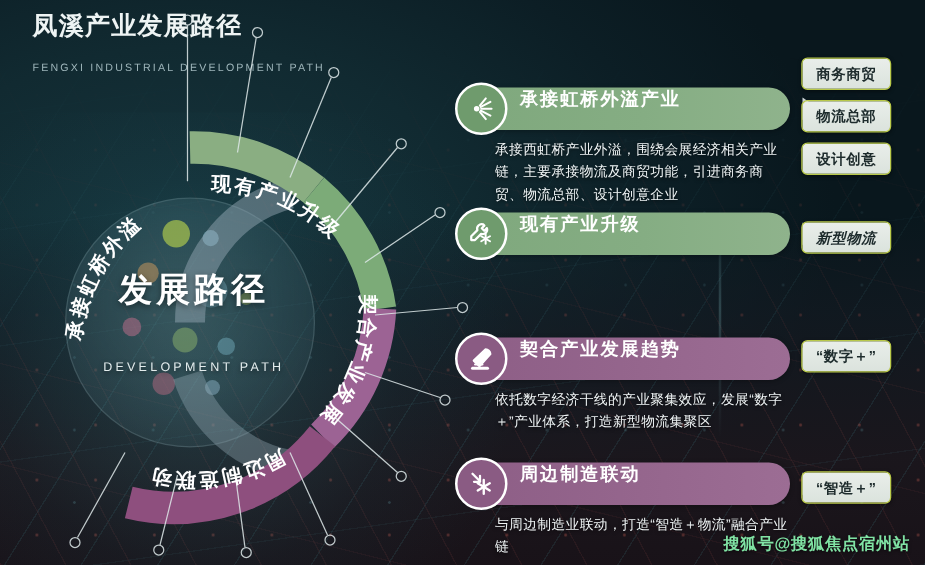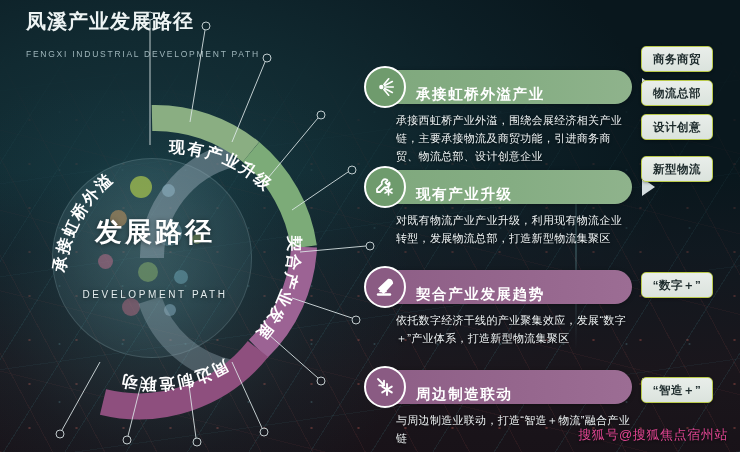--- a/index.html
+++ b/index.html
@@ -111,21 +111,21 @@
     font-family: "Liberation Sans", "DejaVu Sans", sans-serif;
     font-size: 16px; font-weight: 700; fill: #ffffff;
     letter-spacing: 2px;
   }
 
   
   .card { position: absolute; left: 370px; width: 262px; }
   .card-head {
     position: relative; height: 34px;
     border-radius: 17px;
-    display: flex; align-items: flex-end;
+    display: flex; align-items: flex-start;
     padding-left: 46px;
     box-shadow: 0 1px 4px rgba(0,0,0,.3);
   }
   .card-head.green { background: linear-gradient(to right, #7fa87d 0%, #85ad83 55%, #8fb38c 100%); }
   .card-head.purple{ background: linear-gradient(to right, #8d5e86 0%, #95668d 55%, #9c6d94 100%); }
   .card-title {
     font-size: 14.5px; font-weight: 700; color: #ffffff; letter-spacing: 1.6px;
   }
   .card-icon {
     position: absolute; left: -6px; top: -4px;
@@ -159,21 +159,21 @@
     background: linear-gradient(to bottom, #e9eeea 0%, #dbe3dd 100%);
     display: flex; align-items: center; justify-content: center;
     font-size: 11.5px; font-weight: 700; color: #1d2b2c;
     letter-spacing: .5px;
     box-shadow: 0 1px 3px rgba(0,0,0,.35);
   }
 
   
   .watermark {
     position: absolute; right: 12px; bottom: 8px;
-    font-size: 13px; font-weight: 400; color: #ec4899;
+    font-size: 13px; font-weight: 700; color: #86efac;
     letter-spacing: .6px; opacity: .95;
     text-shadow: 0 1px 3px rgba(0,0,0,.7);
   }
 </style>
 </head>
 <body>
 
 <div id="stage">
 
   <div class="bg-base"></div>
@@ -290,21 +290,20 @@
           <g stroke-width="1.6">
             <line x1="15.5" y1="12" x2="15.5" y2="20"></line>
             <line x1="12" y1="14" x2="19" y2="18"></line>
             <line x1="19" y1="14" x2="12" y2="18"></line>
           </g>
         </svg>
       </div>
       <span class="card-title">现有产业升级</span>
     </div>
     <div class="card-arrow"></div>
-    <div class="card-desc">对既有物流产业产业升级，利用现有物流企业转型，发展物流总部，打造新型物流集聚区</div>
   </div>
 
   <div class="card" style="top:270px;">
     <div class="card-head purple">
       <div class="card-icon purple">
         <svg width="24" height="24" viewBox="0 0 24 24" fill="none" stroke="#ffffff" stroke-width="1.7" stroke-linecap="round" stroke-linejoin="round">
           <path d="M6 13.5 L15.5 4.5 a4 4 0 0 1 3.8 3.8 L10.5 18 z" fill="#ffffff" stroke="none"></path>
           <path d="M6 13.5 L15.5 4.5 a4 4 0 0 1 3.8 3.8 L10.5 18 z"></path>
           <line x1="5" y1="19.5" x2="17" y2="19.5" stroke-width="2.4"></line>
           <line x1="7" y1="16.5" x2="9" y2="16.5" stroke-width="1.6"></line>
@@ -332,19 +331,19 @@
       </div>
       <span class="card-title">周边制造联动</span>
     </div>
     <div class="card-arrow"></div>
     <div class="card-desc">与周边制造业联动，打造“智造＋物流”融合产业链</div>
   </div>
 
   <div class="tag" style="top:46px;">商务商贸</div>
   <div class="tag" style="top:80px;">物流总部</div>
   <div class="tag" style="top:114px;">设计创意</div>
-  <div class="tag" style="top:156px;">新型物流</div>
+  <div class="tag" style="top:177px;font-style:italic;">新型物流</div>
   <div class="tag" style="top:377px;">“智造＋”</div>
   <div class="tag" style="top:272px;">“数字＋”</div>
 
   <div class="watermark">搜狐号@搜狐焦点宿州站</div>
 
 </div>
 
 </body></html>

